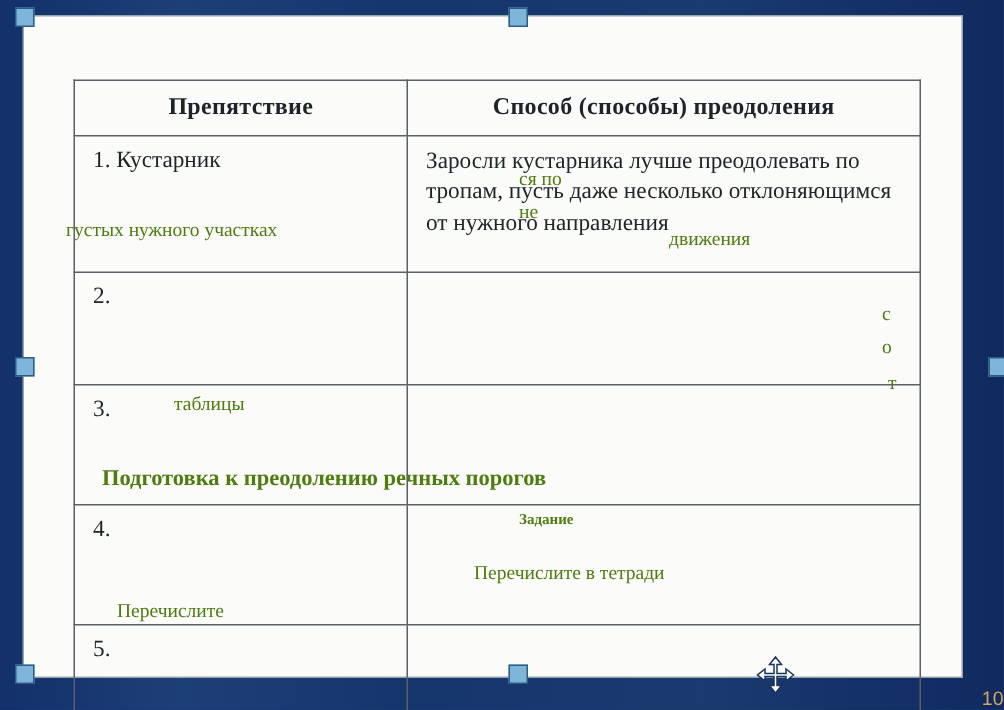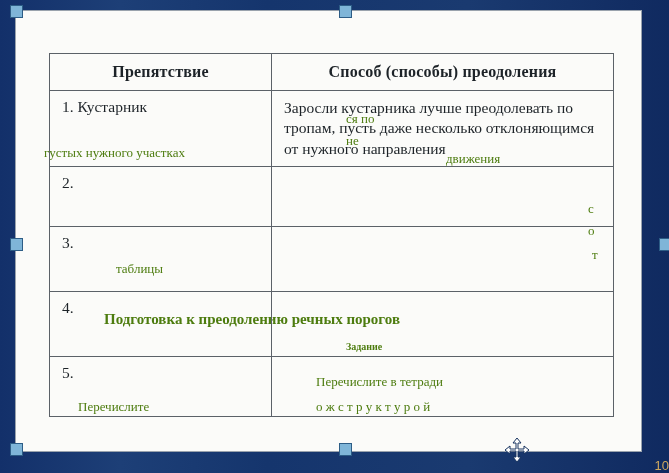--- a/index.html
+++ b/index.html
@@ -53,21 +53,21 @@
     left: 33px;
     top: 11px;
     width: 564px;
     border-collapse: collapse;
     table-layout: fixed;
     background: transparent;
     margin-top: 31px;
   }
   #tbl td, #tbl th {
     border: 1px solid #5b6168;
-    padding: 7px 10px 7px 12px;
+    padding: 7px 10px 22px 12px;
     vertical-align: top;
     font-family: "Liberation Serif", serif;
     font-size: 15.5px;
     color: #1d2328;
     background: transparent;
   }
   #tbl th {
     text-align: center;
     font-weight: bold;
     font-size: 16px;
@@ -105,25 +105,24 @@
 
   <div id="slide">
 
     <div class="ghost" style="left:28px; top:134px;">густых нужного участках</div>
     <div class="ghost" style="left:330px; top:100px;">ся по</div>
     <div class="ghost" style="left:330px; top:122px;">не</div>
     <div class="ghost" style="left:430px; top:140px;">движения</div>
     <div class="ghost" style="left:572px; top:190px;">с</div>
     <div class="ghost" style="left:572px; top:212px;">о</div>
     <div class="ghost" style="left:576px; top:236px;">т</div>
-    <div class="ghost b" style="left:52px; top:300px; font-size:15px;margin-left:36px;">Подготовка к преодолению речных порогов</div>
+    <div class="ghost b" style="left:52px; top:300px; font-size:15px;">Подготовка к преодолению речных порогов</div>
     <div class="ghost b" style="left:330px; top:330px; font-size:10px;">Задание</div>
     <div class="ghost" style="left:300px; top:363px;">Перечислите в тетради</div>
     <div class="ghost" style="left:100px; top:250px;">таблицы</div>
-    <div class="ghost" style="left:300px; top:388px;">о ж с т р у к т у р о й</div>
     <div class="ghost" style="left:62px; top:388px;">Перечислите</div>
 
     <table id="tbl">
       <colgroup>
         <col class="col-a">
         <col class="col-b">
       </colgroup>
       <thead>
         <tr>
           <th>Препятствие</th>

